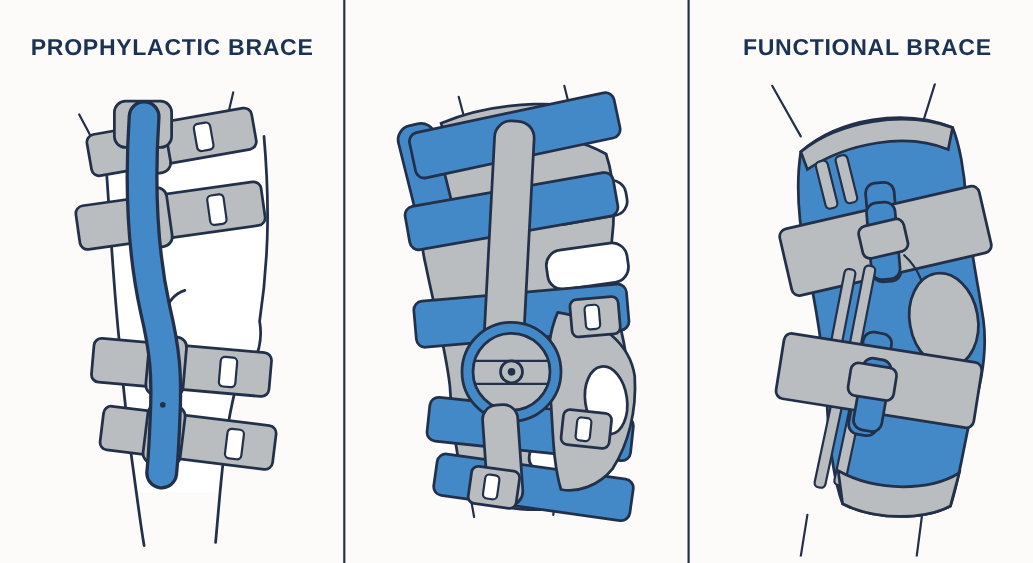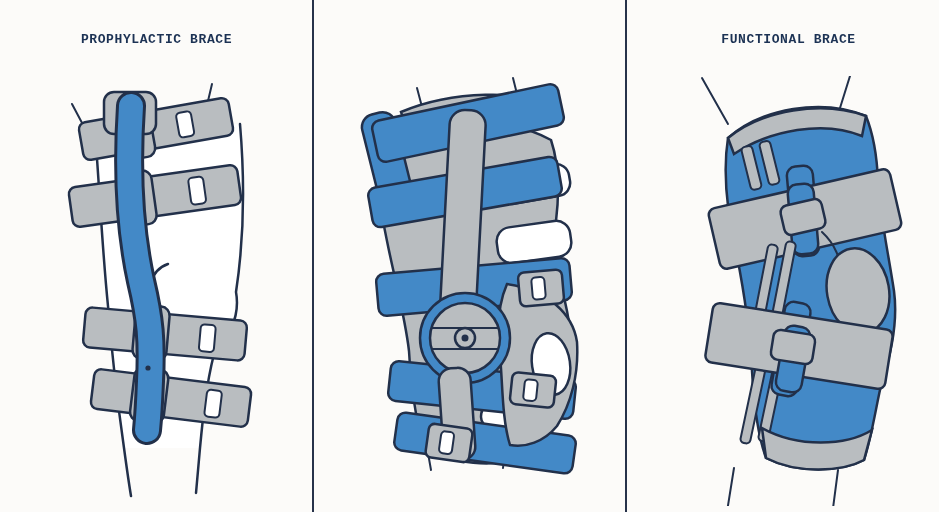--- a/index.html
+++ b/index.html
@@ -6,23 +6,23 @@
   body{
     width:939px;height:512px;overflow:hidden;
     background:var(--background,#fcfbf9);
     font-family:"Liberation Sans",sans-serif;
   }
   .canvas{position:relative;width:939px;height:512px;background:var(--background,#fcfbf9);}
   .panel{position:absolute;top:0;width:313px;height:512px;}
   .panel-1{left:0;} .panel-2{left:313px;} .panel-3{left:632px;}
   .panel-title{
     margin:0;padding-top:32px;text-align:center;
-    font-size:13px;font-weight:700;letter-spacing:.6px;
+    font-size:21px;font-weight:700;letter-spacing:.6px;
     color:var(--title-text,#1c3254);
-    font-family:Liberation Mono, monospace;
+    font-family:Liberation Sans, sans-serif;
   }
   .divider{position:absolute;top:0;width:2px;height:512px;background:var(--divider,#27324a);}
   .divider-1{left:312px;} .divider-2{left:625px;}
   .illustration{position:absolute;top:76px;left:0;width:313px;height:430px;display:block;}
   svg .ol{stroke:var(--outline,#22304a);}
 </style>
 </head>
 <body>
 
 <div class="canvas">

